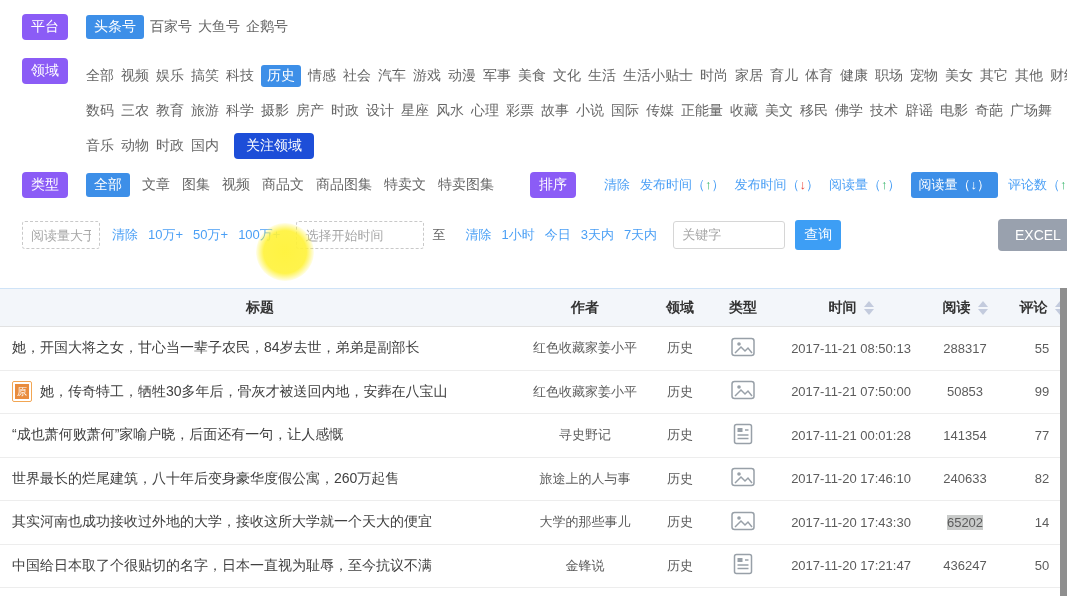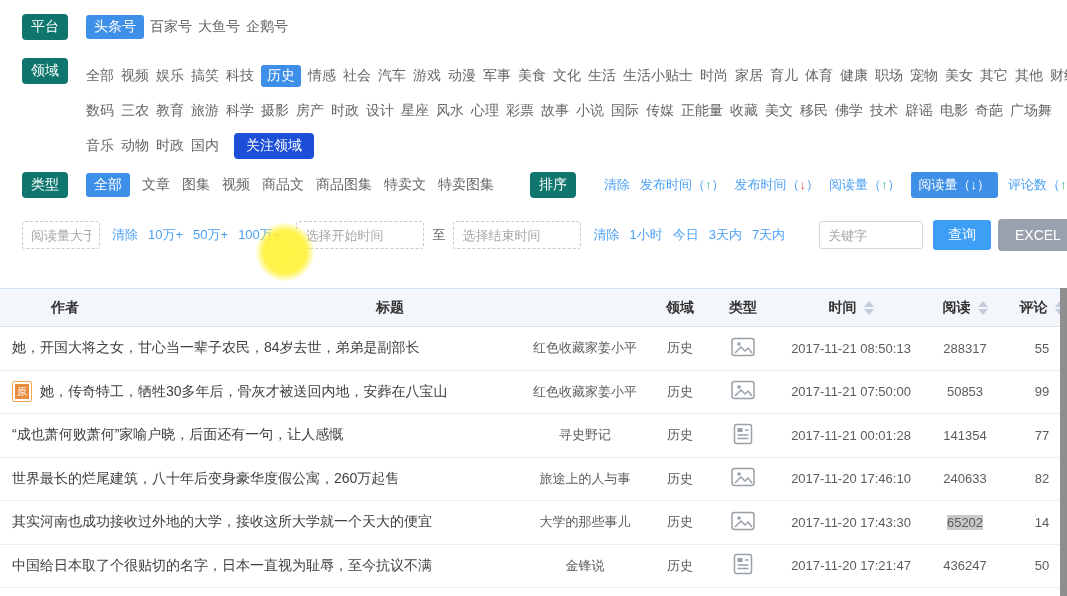--- a/index.html
+++ b/index.html
@@ -1,21 +1,21 @@
 <!DOCTYPE html>
 <html><head>
 <meta charset="utf-8">
 <style>
   html,body{margin:0;padding:0;}
   .page{position:relative;width:1067px;height:596px;overflow:hidden;background:#ffffff;
         font-family:"Liberation Sans","DejaVu Sans",sans-serif;}
 
   
   .tag-label{display:inline-flex;align-items:center;justify-content:center;flex:none;
-             width:46px;height:26px;background:#0f766e;color:#fff;border-radius:4px;
+             width:46px;height:26px;background:#8b5cf6;color:#fff;border-radius:4px;
              font-size:14px;cursor:default;}
 
   
   .opt{font-size:14px;color:#666;margin-right:7px;white-space:nowrap;cursor:pointer;}
   .opt.selected{background:#3d8fe8;color:#fff;padding:2px 6px;border-radius:3px;}
 
   .row-platform{position:absolute;left:22px;top:14px;display:flex;align-items:center;}
   .row-platform .tag-label{margin-right:18px;}
   .row-platform .opt{margin-right:6px;}
   .row-platform .opt.selected{padding:3px 8px;}
@@ -40,25 +40,25 @@
   .sort-item.selected{background:#3d8fe8;color:#fff;padding:4px 8px;border-radius:3px;}
   .sort-item.selected .ar-up,.sort-item.selected .ar-down{color:#fff;}
 
   .row-filter{position:absolute;left:22px;top:220px;display:flex;align-items:center;}
   .f-input{height:28px;border:1px dashed #c9c9c9;border-radius:3px;font-size:13px;color:#be185d;
            padding:0 8px;background:#fff;outline:none;box-sizing:border-box;
            font-family:"Liberation Sans","DejaVu Sans",sans-serif;}
   .f-input::placeholder{color:#a6a6a6;}
   .reads-input{width:78px;}
   .date-input{width:128px;margin-left:6px;}
-  .kw-input{width:104px;border-style:solid;border-color:#d6d6d6;margin-left:24px;}
+  .kw-input{width:112px;border-style:solid;border-color:#d6d6d6;margin-left:6px;font-family:Liberation Serif, serif;}
   .links{display:flex;align-items:center;margin-left:12px;}
   .f-link{font-size:13px;color:#4a9ff5;margin-right:10px;cursor:pointer;white-space:nowrap;}
   .to-sep{font-size:13px;color:#666;margin:0 8px;}
-  .query-btn{width:58px;height:30px;background:#3d9ef5;color:#fff;border:none;border-radius:3px;
+  .query-btn{width:46px;height:30px;background:#3d9ef5;color:#fff;border:none;border-radius:3px;
              font-size:14px;margin-left:10px;cursor:pointer;}
   .excel-btn{position:absolute;left:998px;top:219px;width:95px;height:32px;background:#99a1ae;
              color:#fff;border:none;border-radius:4px;font-size:14px;text-align:left;
              padding-left:17px;cursor:pointer;}
 
   
   .table{position:absolute;left:0;top:288px;width:1090px;}
   .t-header{display:flex;height:37px;background:#f3f6fa;border-top:1px solid #cfe3f7;
             border-bottom:1px solid #e2e2e2;align-items:center;font-weight:bold;
             font-size:14px;color:#333;}
@@ -205,40 +205,39 @@
   <div class="row-filter">
     <input class="f-input reads-input" placeholder="阅读量大于" style="">
     <div class="links">
         <span class="f-link">清除</span>
         <span class="f-link">10万+</span>
         <span class="f-link">50万+</span>
         <span class="f-link">100万+</span>
       </div>
     <input class="f-input date-input" placeholder="选择开始时间" style="">
     <span class="to-sep">至</span>
-    <input class="f-input date-input" style="margin-left: 0px;" placeholder="选择结束时间">
     <div class="links">
         <span class="f-link">清除</span>
         <span class="f-link">1小时</span>
         <span class="f-link">今日</span>
         <span class="f-link">3天内</span>
         <span class="f-link">7天内</span>
       </div>
     <input class="f-input kw-input" placeholder="关键字" style="">
     <button class="query-btn">查询</button>
   </div>
   <button class="excel-btn">EXCEL</button>
 
   <div class="table">
     <div class="t-header">
+        <div class="h-cell c-title">
+          <span>标题</span>
+        </div>
         <div class="h-cell c-author">
           <span>作者</span>
-        </div>
-        <div class="h-cell c-title">
-          <span>标题</span>
         </div>
         <div class="h-cell c-domain">
           <span>领域</span>
         </div>
         <div class="h-cell c-type">
           <span>类型</span>
         </div>
         <div class="h-cell c-time">
           <span>时间</span>
           <span class="carets">

